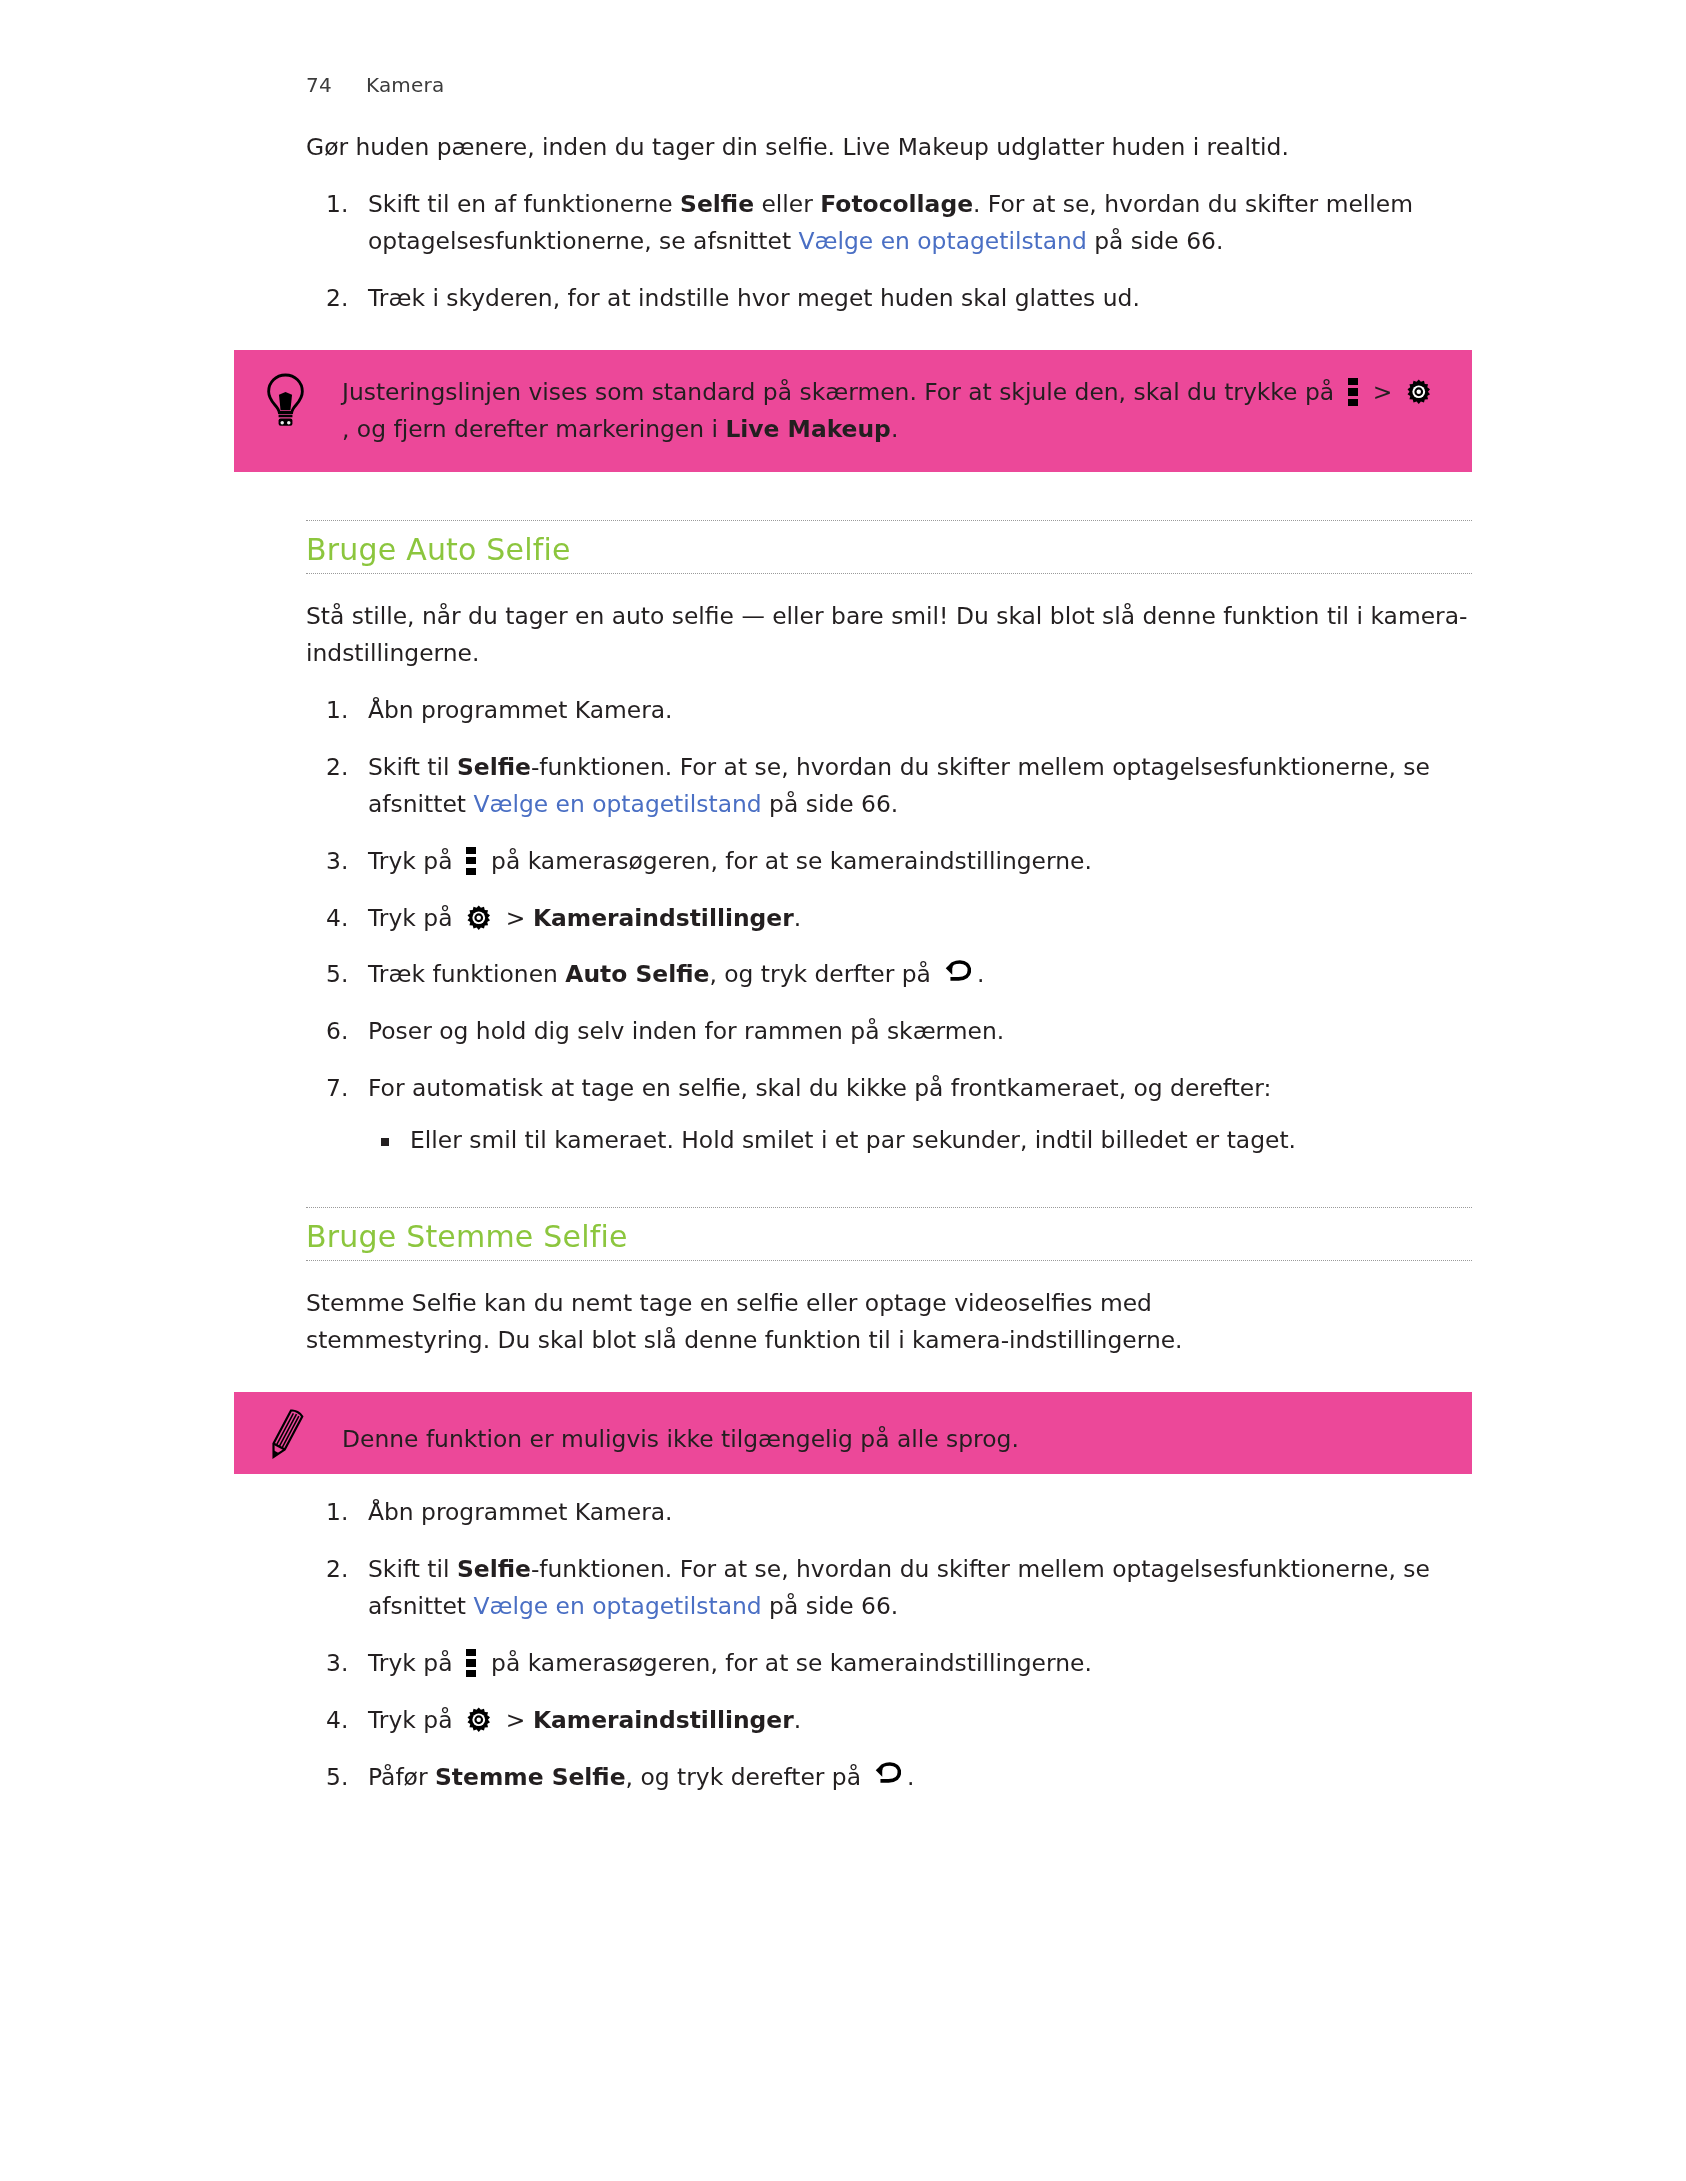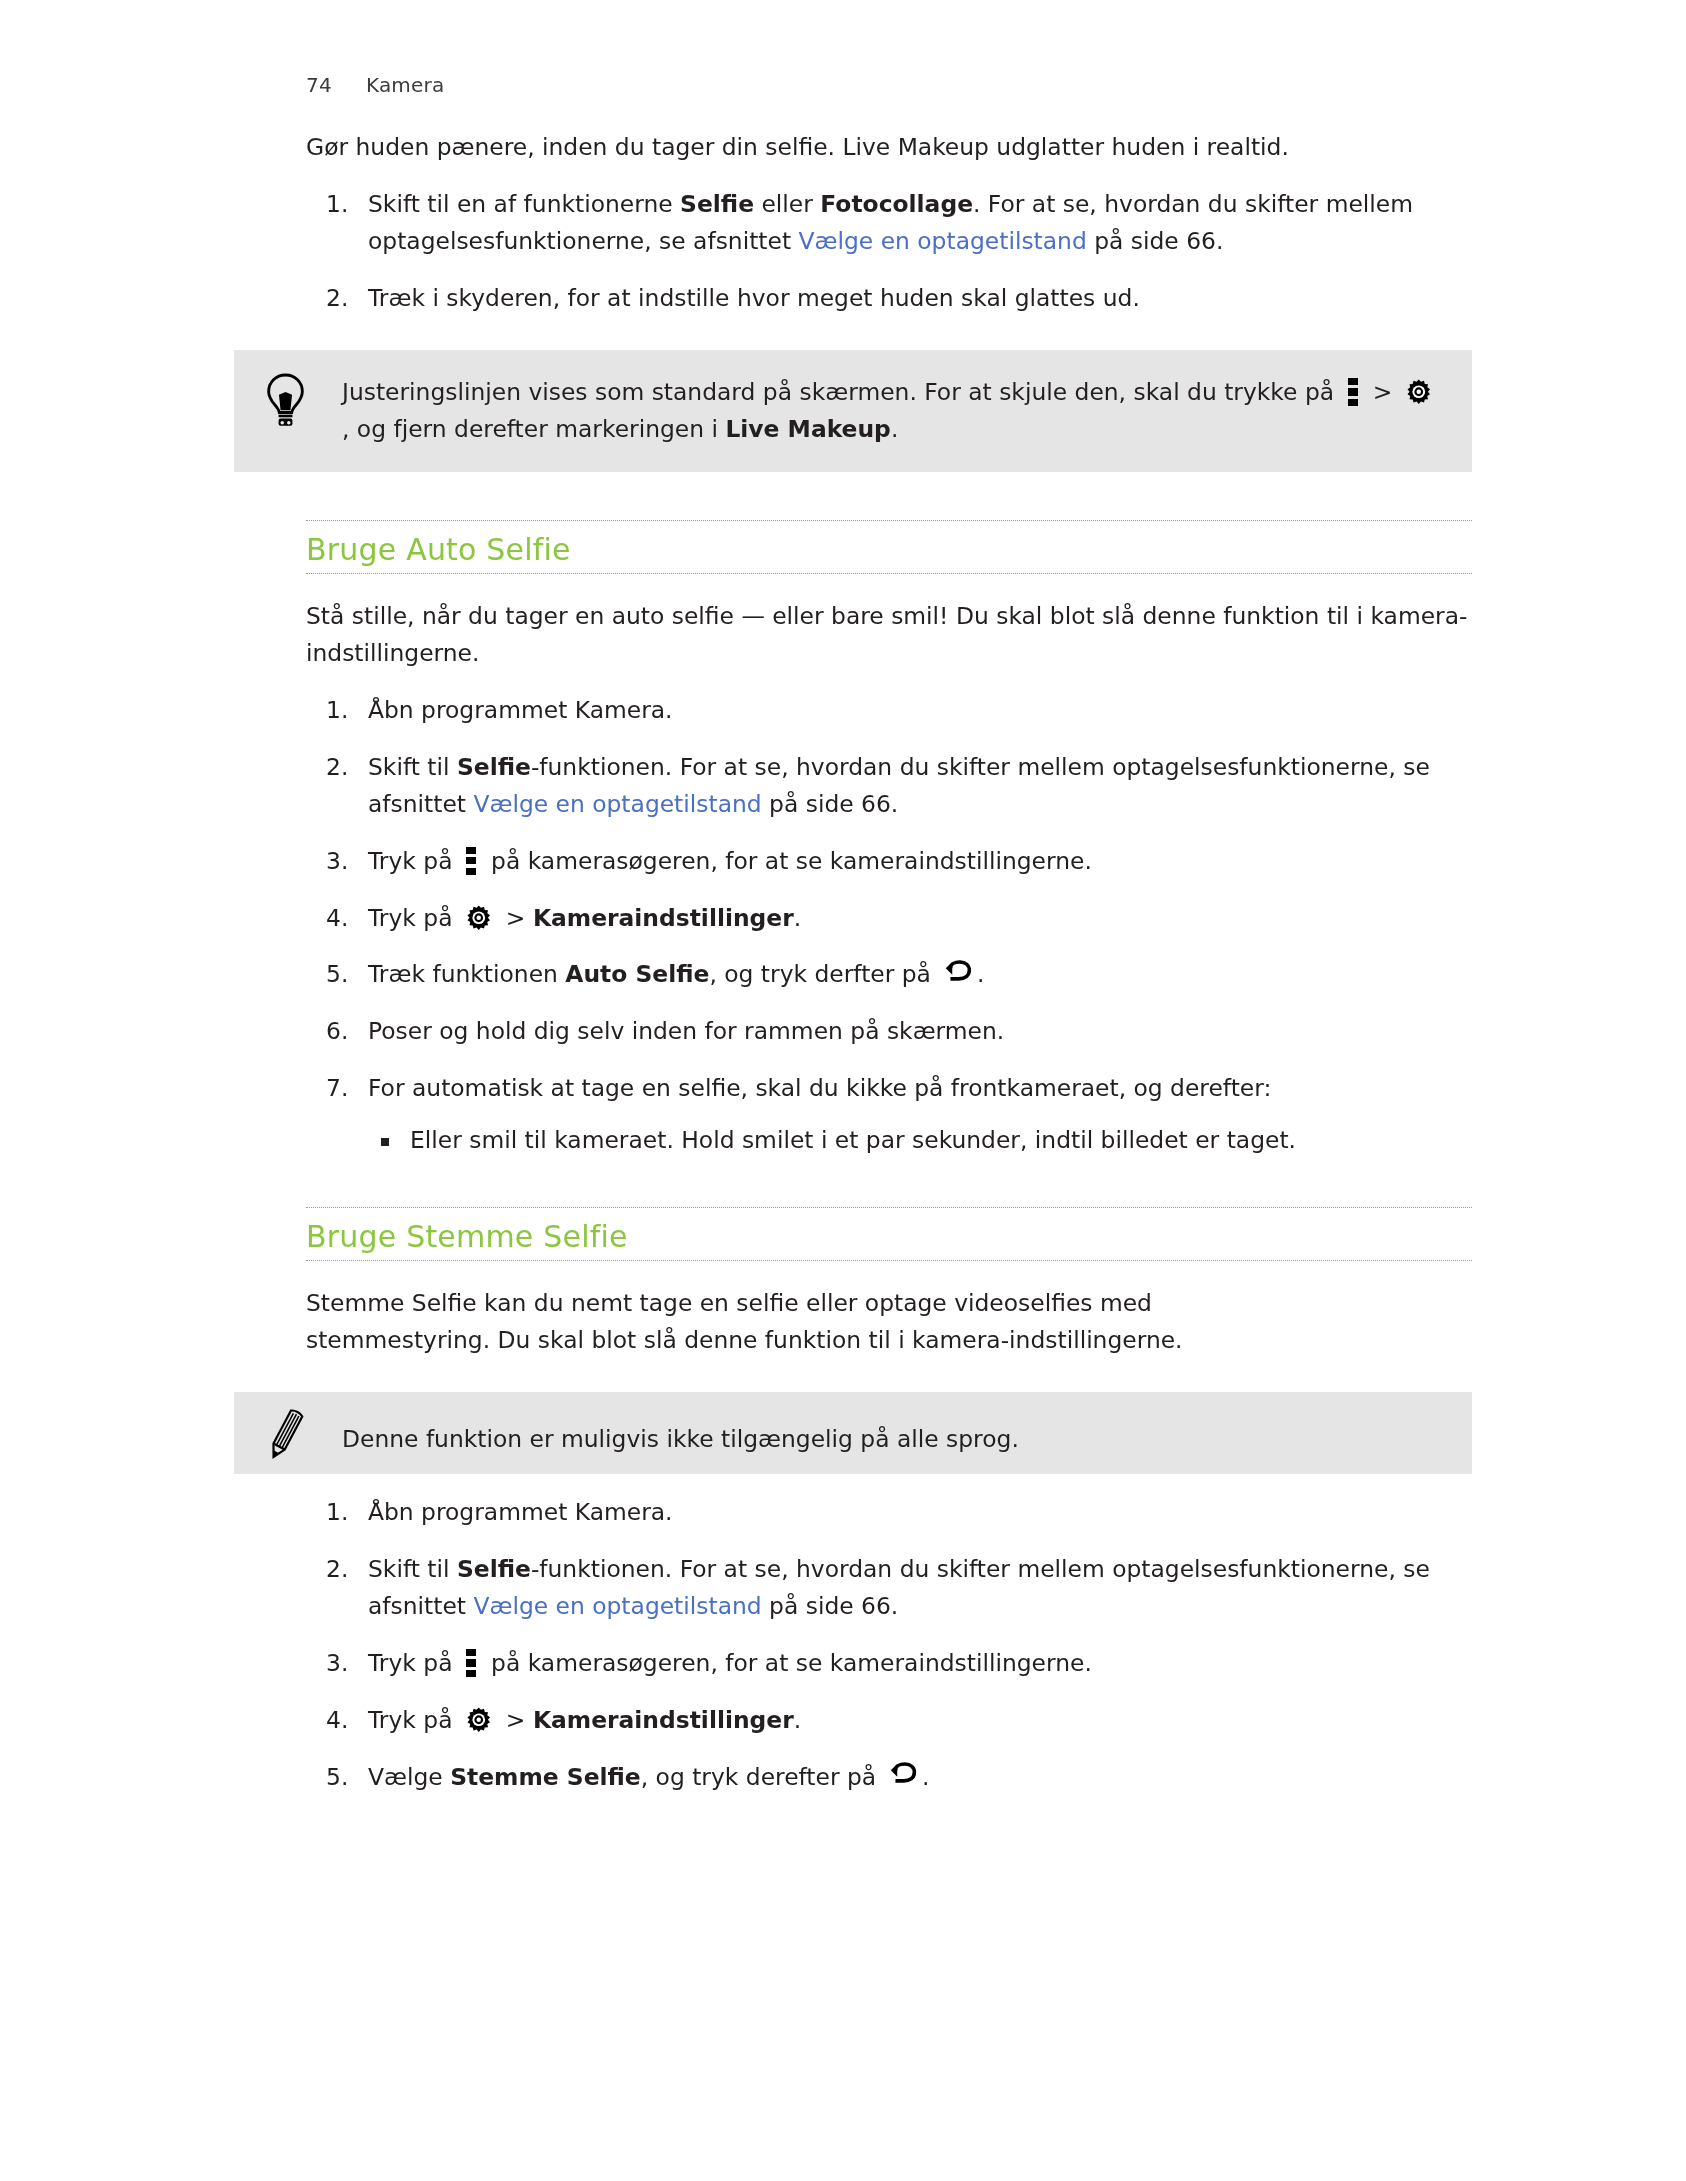--- a/index.html
+++ b/index.html
@@ -122,21 +122,21 @@
 
   b, strong { font-weight: 700; }
   .lnk {
     color: #4a6fc4;
     text-decoration: none;
   }
 
   
   .callout {
     position: relative;
-    background: #e5e5e5;
+    background: #ec4899;
     box-sizing: border-box;
     padding: 24px 31px 24px 108px;
     margin: 33px 0 0 -72px;
     width: 1238px;
     min-height: 81px;
   }
   .callout .callout-text {
     font-size: 23.4px;
     line-height: 1.58;
     color: #231f20;
@@ -280,21 +280,21 @@
           <span class="line"><span>Tryk på </span><span class="icon-inline gear"><svg viewBox="0 0 32 32" width="27.5" height="27.5" aria-hidden="true">
                 <g fill="#000">
                   <path d="M16 1.6l2.5 2.9 3.6-1.3 0.9 3.7 3.8 0.3-0.9 3.7 3.2 2.1-2.4 2.9 2.4 2.9-3.2 2.1 0.9 3.7-3.8 0.3-0.9 3.7-3.6-1.3-2.5 2.9-2.5-2.9-3.6 1.3-0.9-3.7-3.8-0.3 0.9-3.7-3.2-2.1 2.4-2.9-2.4-2.9 3.2-2.1-0.9-3.7 3.8-0.3 0.9-3.7 3.6 1.3z"></path>
                 </g>
                 <circle cx="16" cy="16" r="7.4" fill="#fff"></circle>
                 <circle cx="16" cy="16" r="5.1" fill="#000"></circle>
                 <circle cx="16" cy="16" r="2.6" fill="#fff"></circle>
               </svg></span><span> &gt; </span><b>Kameraindstillinger</b><span>.</span></span>
         </li>
         <li>
-          <span class="line"><span>Vælge </span><b>Stemme Selfie</b><span>, og tryk derefter på </span><span class="icon-inline back"><svg viewBox="0 0 32 30" width="27.5" height="26" aria-hidden="true">
+          <span class="line"><span>Påfør </span><b>Stemme Selfie</b><span>, og tryk derefter på </span><span class="icon-inline back"><svg viewBox="0 0 32 30" width="27.5" height="26" aria-hidden="true">
                 <path d="M7.5 9.5 C7.5 4.5 13 2.2 18.5 2.2 C25 2.2 29.5 6 29.5 11.8 C29.5 18 24.5 21.8 17 21.8 L7.5 21.8" fill="none" stroke="#000" stroke-width="4.2" stroke-linecap="butt"></path>
                 <path d="M9.6 2.2 L2.0 9.6 L9.6 17.0 Z" fill="#000"></path>
               </svg></span><span>.</span></span>
         </li>
       </ol>
     </div>
 
 </div>
 
 

